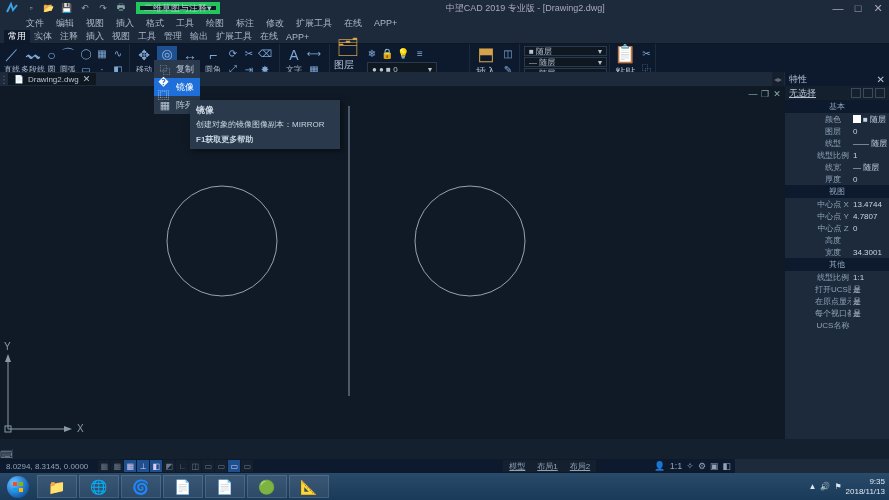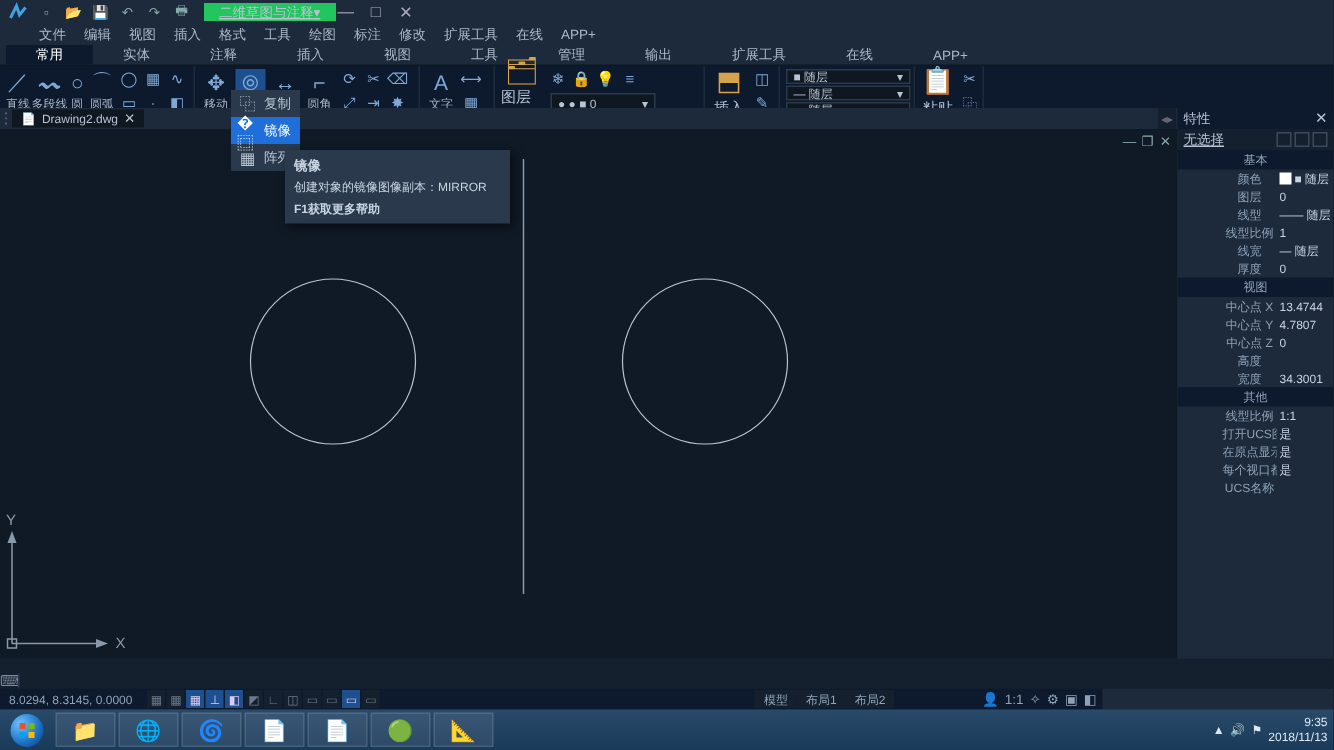--- a/index.html
+++ b/index.html
@@ -3,32 +3,32 @@
 <meta charset="utf-8">
 <style>
   * { margin:0; padding:0; box-sizing:border-box; font-family:"Microsoft YaHei",Arial,sans-serif; }
   body { width:889px; height:500px; background:#1c2a3b; color:#b8c4d4; font-size:10px; overflow:hidden; position:relative; }
 
   
   .titlebar { height:16px; background:#1c2a3b; display:flex; align-items:center; padding:0 4px; }
   .titlebar .logo { width:16px; height:16px; display:flex; align-items:center; justify-content:center; color:#3b82c4; font-weight:bold; }
   .titlebar .qat { display:flex; gap:4px; margin-left:4px; }
   .qat-item { width:14px; height:14px; display:flex; align-items:center; justify-content:center; color:#8aa; font-size:9px; }
-  .titlebar .ws-combo { margin-left:8px; background:#0f1720; border:6px solid #22c55e; padding:0 4px; height:12px; display:flex; align-items:center; font-size:9px; min-width:56px;text-decoration:underline; }
+  .titlebar .ws-combo { margin-left:8px; background:#0f1720; border:4px solid #22c55e; padding:0 4px; height:12px; display:flex; align-items:center; font-size:9px; min-width:56px; }
   .titlebar .title { flex:1; text-align:center; font-size:9px; color:#aab; }
   .titlebar .winbtns { display:flex; gap:6px; }
   .winbtn { width:14px; height:12px; display:flex; align-items:center; justify-content:center; font-size:11px; color:#aab; }
 
   
   .menubar { height:14px; background:#1c2a3b; display:flex; align-items:center; padding-left:20px; }
   .menubar span { padding:0 6px; font-size:9px; color:#aab8c8; }
 
   
   .ribbontabs { height:14px; background:#1c2a3b; display:flex; align-items:center; padding-left:4px; border-bottom:1px solid #0f1720; }
-  .ribbontabs span { padding:0 20px; font-size:9px; color:#aab8c8; }
+  .ribbontabs span { padding:0 4px; font-size:9px; color:#aab8c8; }
   .ribbontabs span.active { background:#0d1a2e; color:#fff; }
 
   
   .ribbon { height:44px; background:#0d1a2e; display:flex; border-bottom:1px solid #000; }
   .panel { border-right:1px solid #1c2a3b; display:flex; flex-direction:column; }
   .panel-body { flex:1; display:flex; align-items:center; padding:2px 4px; gap:3px; }
   .panel-title { height:10px; text-align:center; font-size:8px; color:#8fa2b8; background:#0d1a2e; }
   .rbtn { width:20px; height:30px; display:flex; flex-direction:column; align-items:center; justify-content:center; color:#7fa8d6; }
   .rbtn .ico { font-size:14px; height:16px; display:flex; align-items:center; justify-content:center; }
   .rbtn .lbl { font-size:8px; color:#aab8c8; margin-top:1px; white-space:nowrap; }
@@ -85,21 +85,21 @@
   .cmdbar .cmdico { width:12px; text-align:center; color:#7a8a9c; }
   .cmdbar .cmdinput { flex:1; height:10px; background:#14202e; border:none; color:#c8d4e2; font-size:8px; outline:none; border-left:1px solid #2a3a4c; padding-left:3px;}
 
   
   .statusbar { position:absolute; left:0; top:459px; width:735px; height:14px; background:#0d1a2e; display:flex; align-items:center; font-size:8px; color:#8fa2b8; }
   .statusbar .coords { padding:0 6px; }
   .statusbar .modebtns { display:flex; gap:1px; margin-left:4px; }
   .modebtns .m { width:12px; height:12px; background:#14202e; display:flex; align-items:center; justify-content:center; color:#6a7a8c; font-size:8px; }
   .modebtns .m.on { background:#1e4f8f; color:#dce; }
   .statusbar .spacer { flex:1; }
-  .statusbar .layouttabs { display:flex; gap:0; margin-right:16px; }
+  .statusbar .layouttabs { display:flex; gap:0; margin-right:16px;text-decoration:underline; }
   .layouttabs .lt { padding:0 6px; background:#14202e; height:12px; display:flex; align-items:center; }
   .statusbar .right { display:flex; gap:4px; padding-right:4px; align-items:center; }
   .statusbar .right .ri { font-size:9px; }
 
   
   .navhandle { position:absolute; right:105px; top:72px; width:12px; height:14px; background:#14202e; display:flex; align-items:center; justify-content:center; font-size:8px; color:#667; }
 
   
   .taskbar { position:absolute; left:0; bottom:0; width:889px; height:27px; background:linear-gradient(#2a4a6a,#1a3a5a); display:flex; align-items:center; }
   .taskbar .start { width:36px; height:27px; display:flex; align-items:center; justify-content:center; }
@@ -123,20 +123,21 @@
     <div class="qat-item">📂</div>
     <div class="qat-item">💾</div>
     <div class="qat-item">↶</div>
     <div class="qat-item">↷</div>
     <div class="qat-item">🖶</div>
   </div>
   <div class="ws-combo">
     <span>二维草图与注释</span>
     <span style="margin-left:auto">▾</span>
   </div>
+  <div class="title">中望CAD 2019 专业版 - [Drawing2.dwg]</div>
   <div class="winbtns">
     <div class="winbtn">—</div>
     <div class="winbtn">□</div>
     <div class="winbtn">✕</div>
   </div>
 </div>
 
 <div class="menubar" id="menubar">
     <span>文件</span>
     <span>编辑</span>

